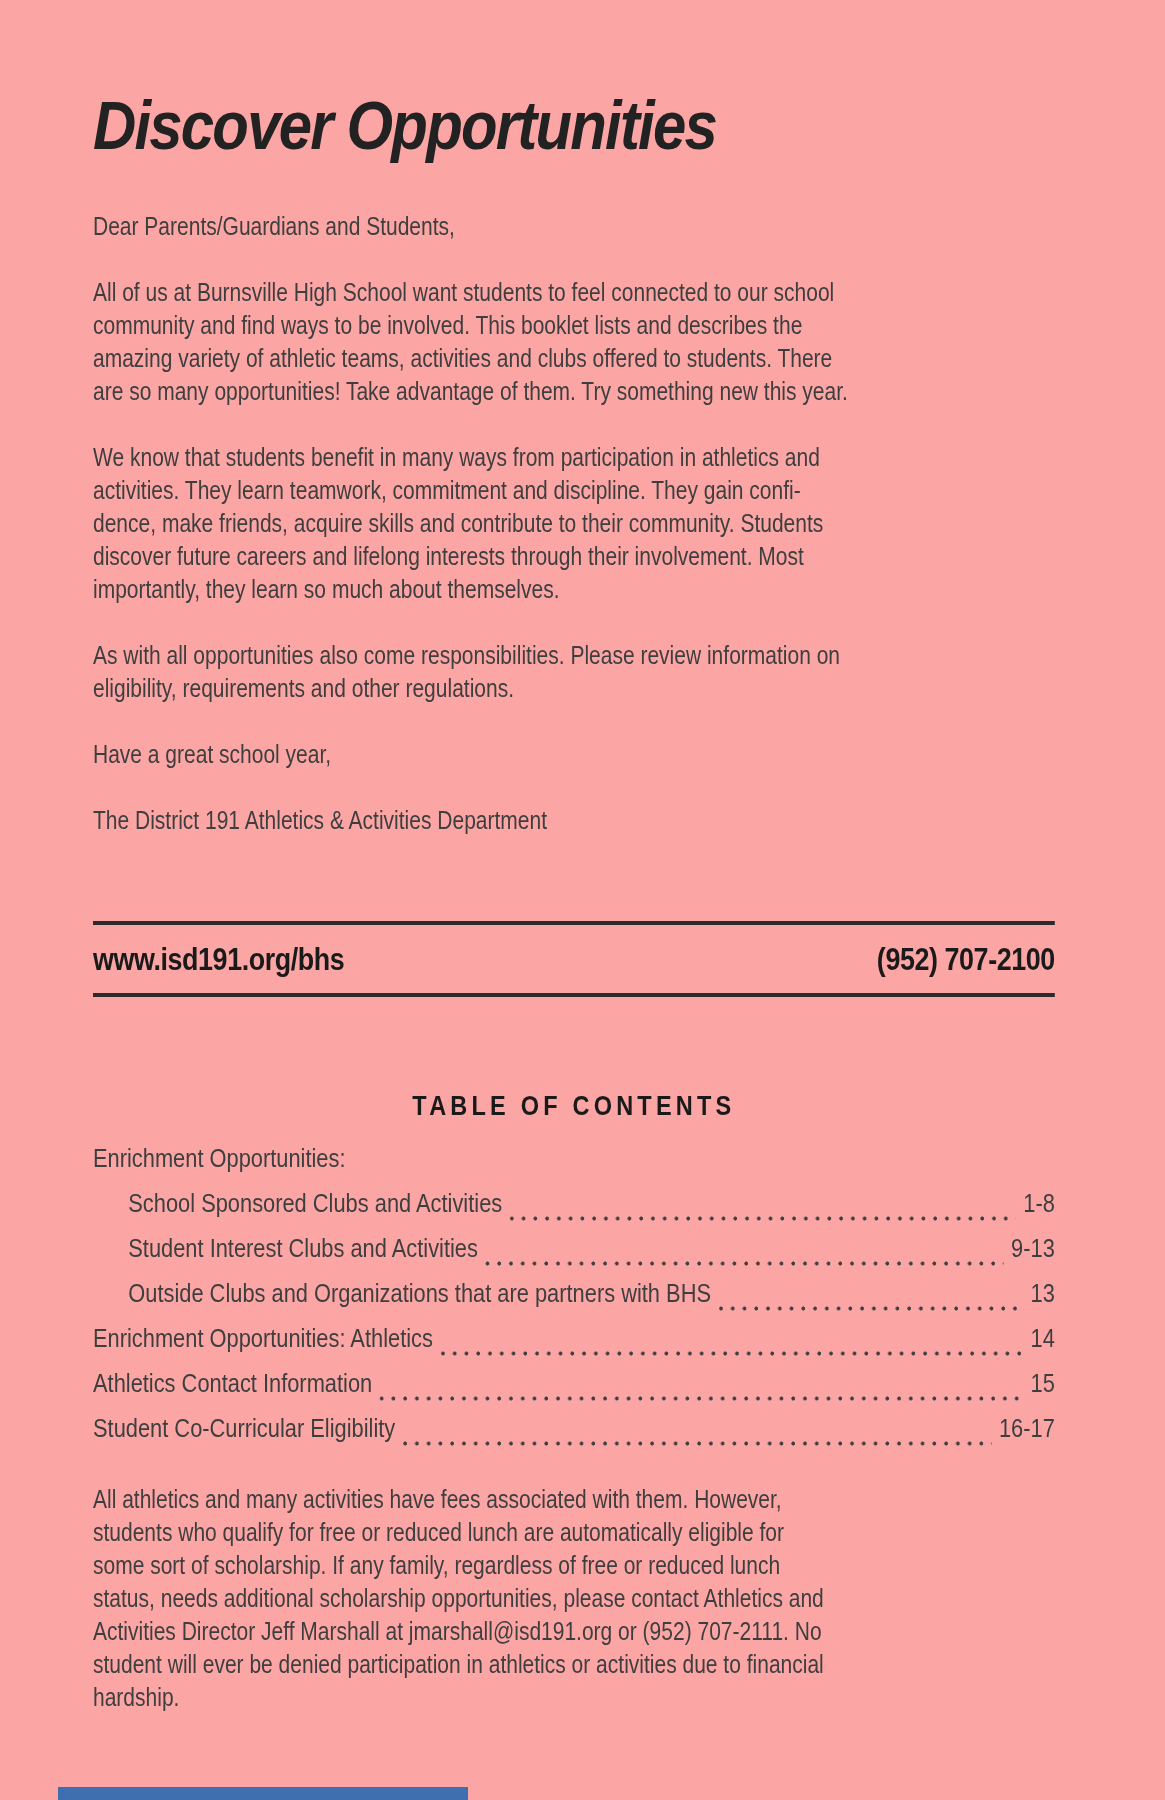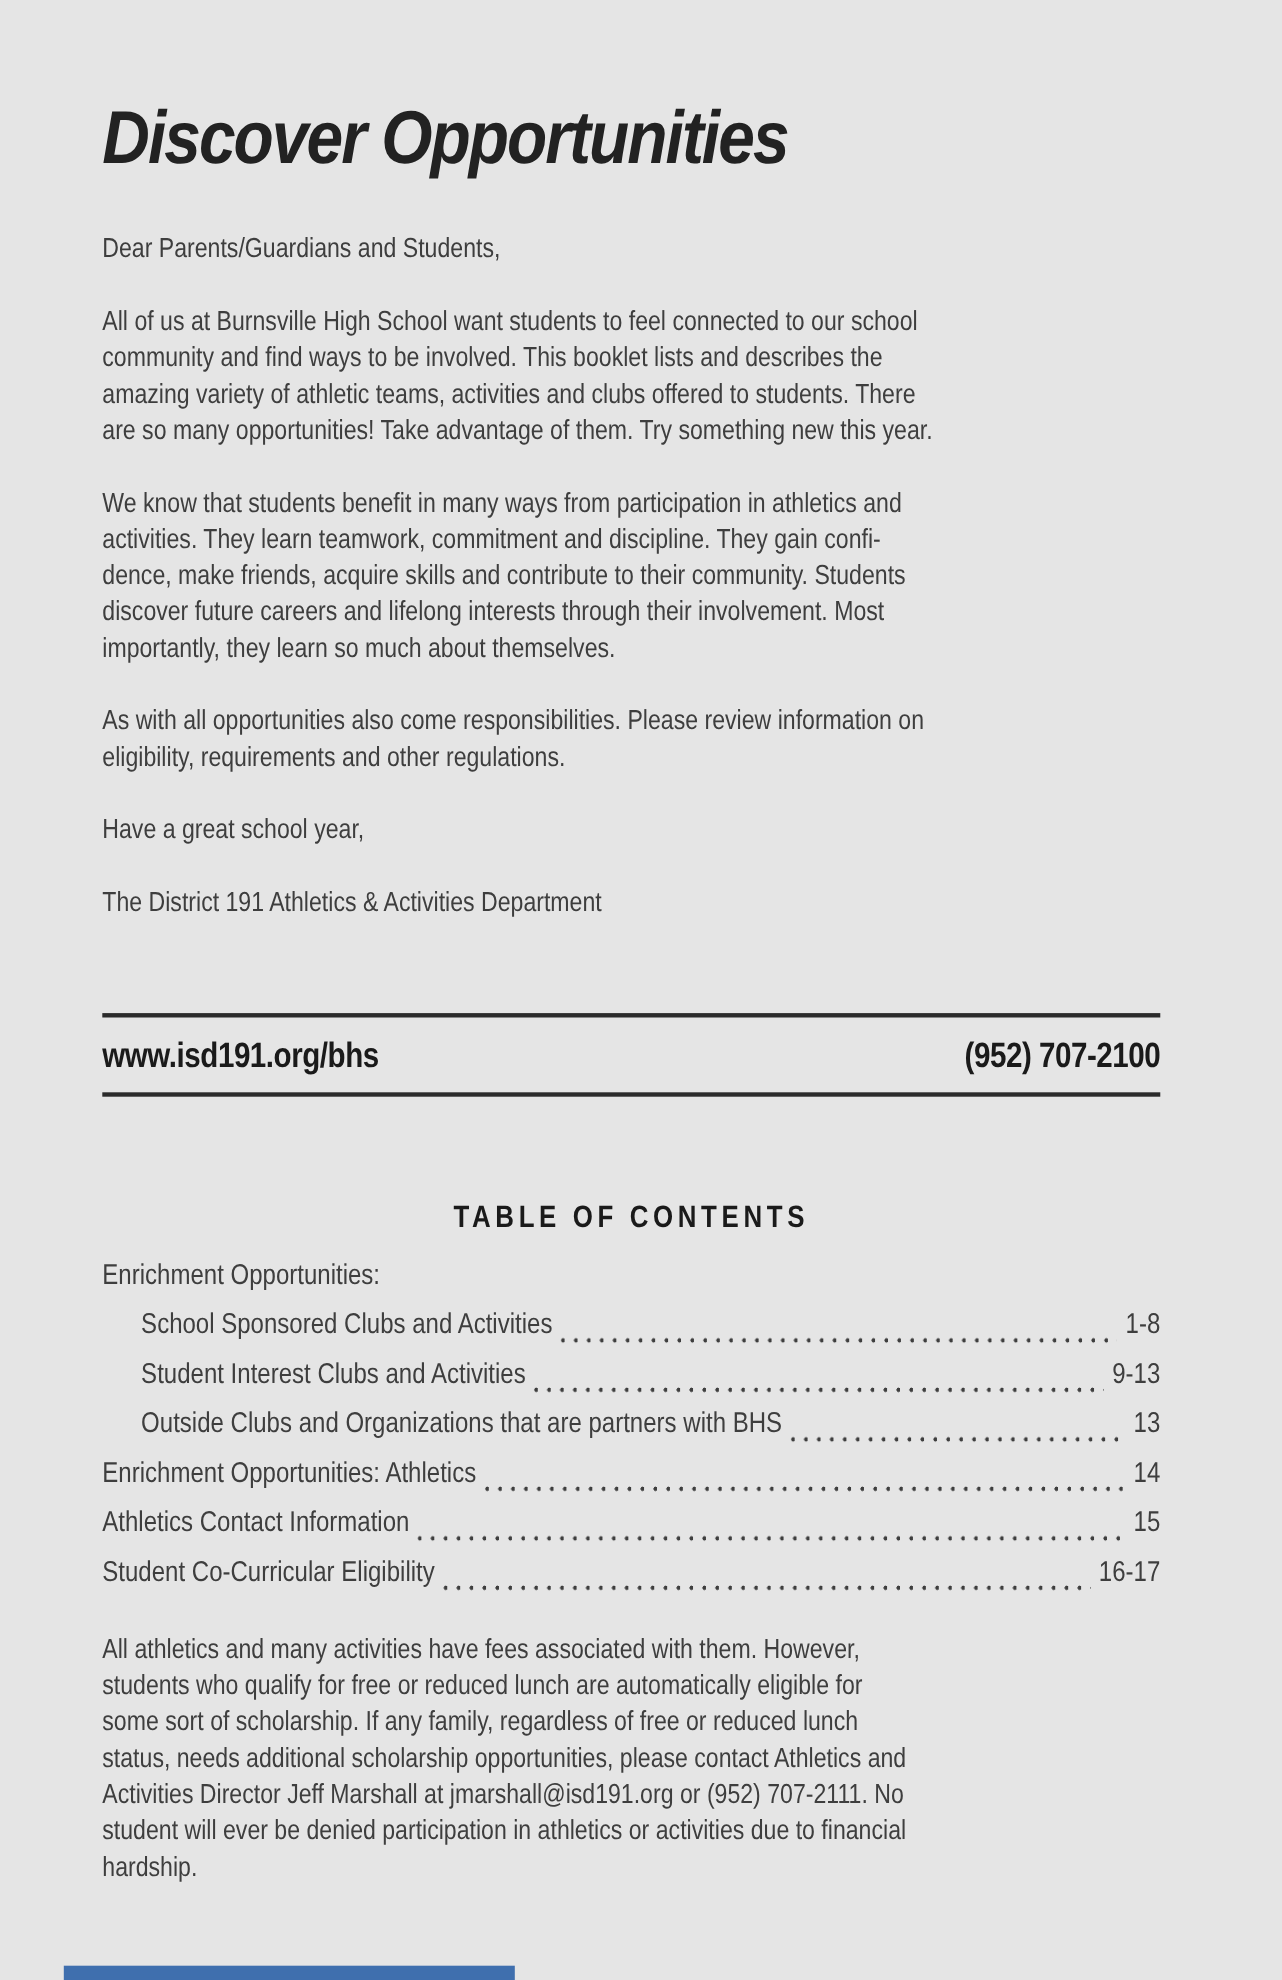--- a/index.html
+++ b/index.html
@@ -3,21 +3,21 @@
 <meta charset="utf-8">
 <style>
   * { margin: 0; padding: 0; box-sizing: border-box; }
   html, body { background: #ffffff; }
   body { font-family: "Liberation Sans", sans-serif; }
 
   .page {
     position: relative;
     width: 1165px;
     height: 1800px;
-    background: #e5e5e5;
+    background: #fca5a5;
     overflow: hidden;
     color: #3e3e3e;
     padding-left: 33px;
   }
 
   
   .condense {
     position: absolute;
     left: 93px;
     width: 1145px;

